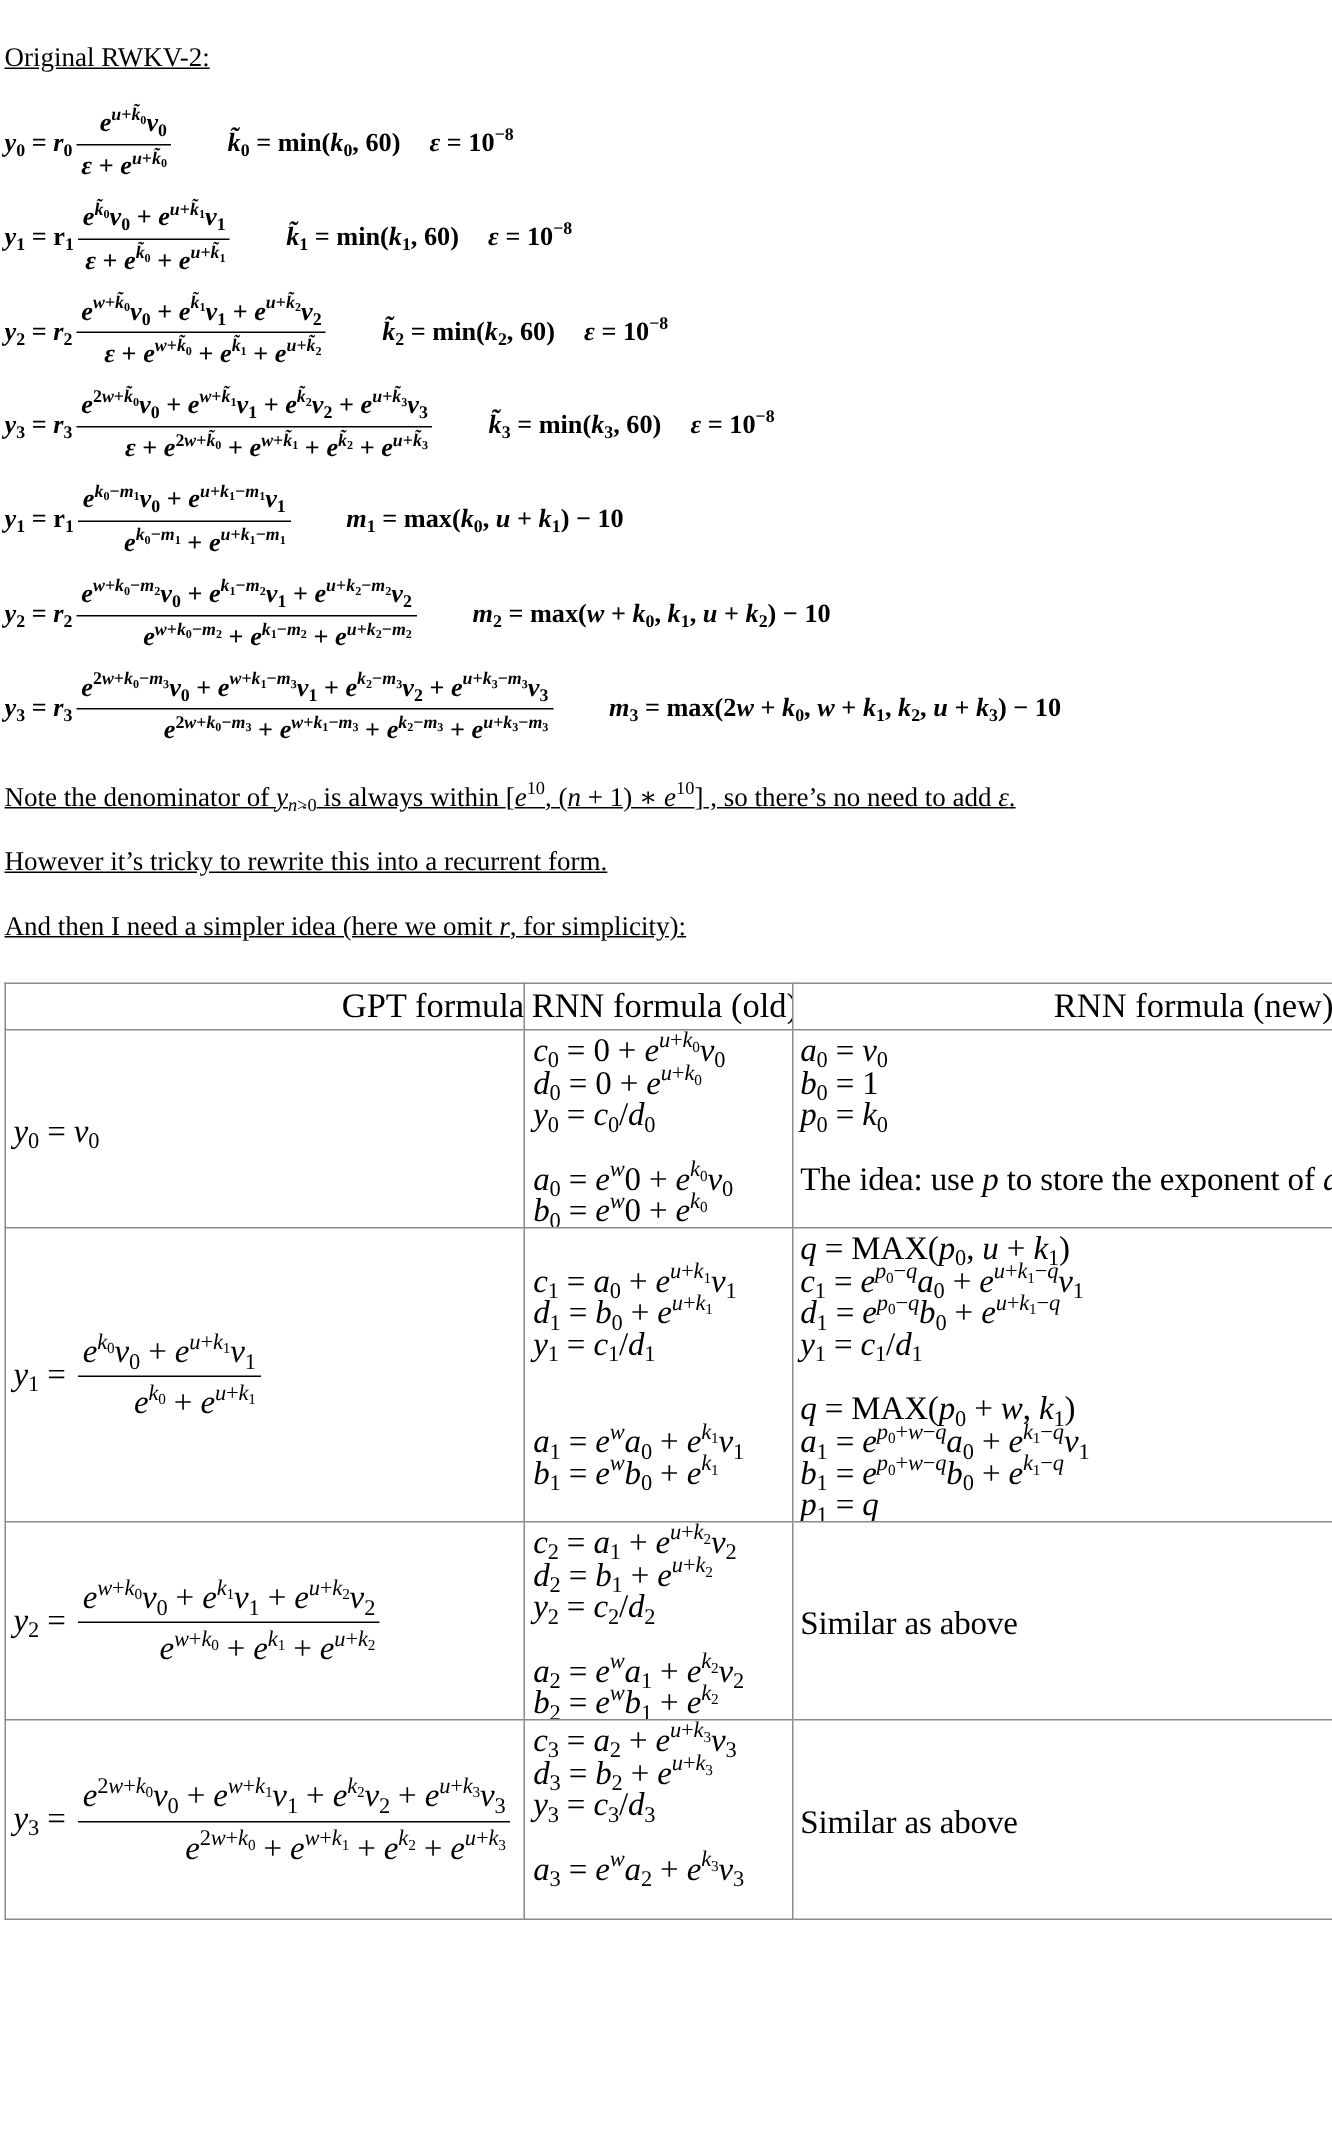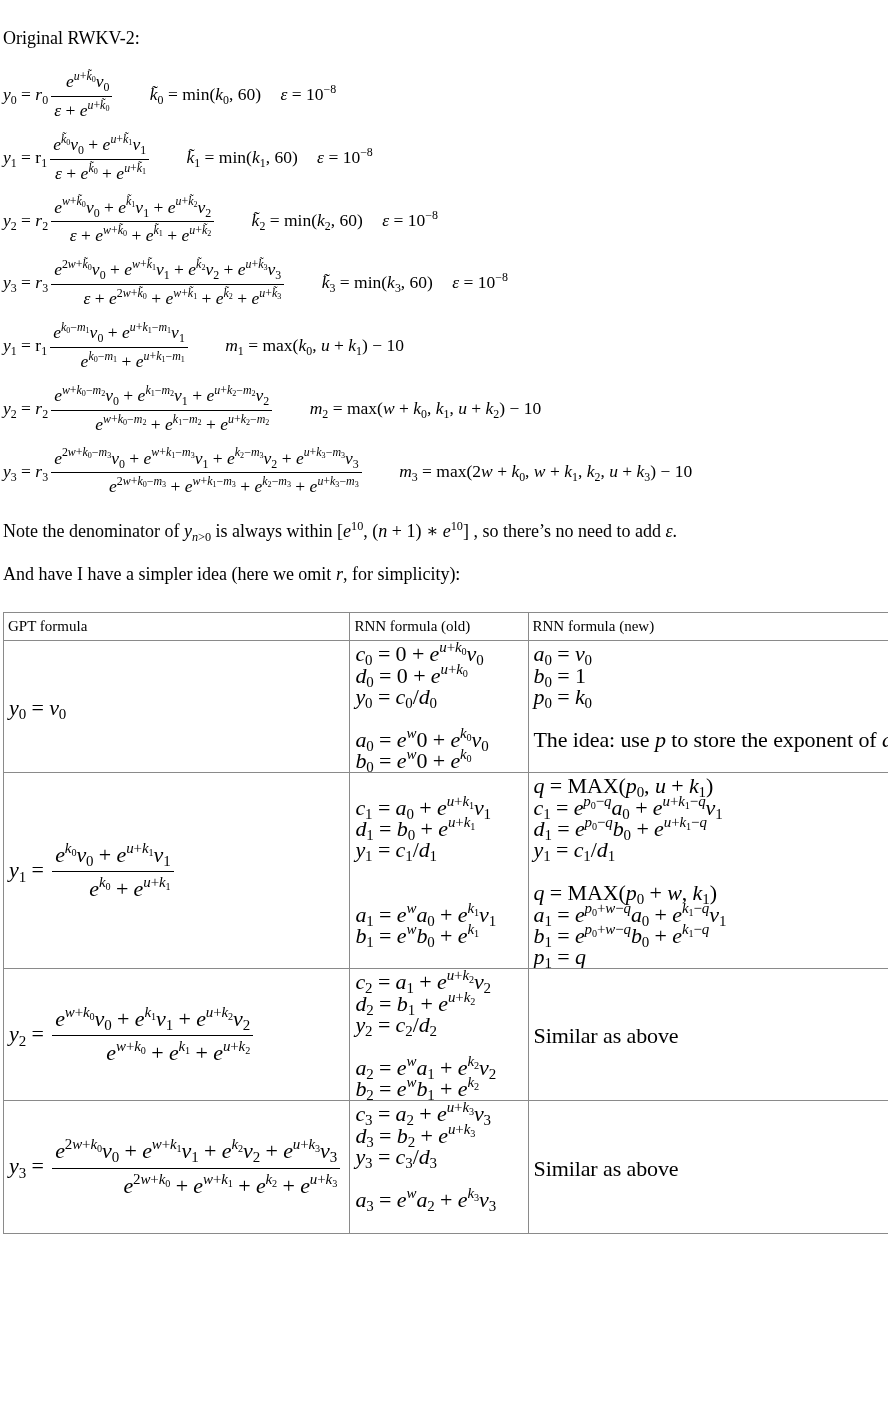--- a/index.html
+++ b/index.html
@@ -2,38 +2,38 @@
 <html><head>
 <meta charset="utf-8">
 <style>
   html,body{margin:0;padding:0;background:#fff;color:#000;}
   body{
     width:888px;height:1423px;overflow:hidden;
     font-family:"Liberation Serif","DejaVu Serif",serif;
     font-size:18px;
   }
   .doc{padding:6px 0 0 3px;}
-  .para{margin:21px 0;line-height:22px;white-space:nowrap;}
-  .dmath{margin:10px 0;font-size:17.5px;white-space:nowrap;}
+  .para{margin:21px 0;line-height:22px;white-space:nowrap;text-decoration:underline;}
+  .dmath{margin:10px 0;font-size:17.5px;white-space:nowrap;font-weight:bold;}
   .it{font-style:italic;}
   .up,.rm{font-style:normal;}
   .sup{font-size:68%;vertical-align:0.6em;line-height:0;}
   .sub{font-size:68%;vertical-align:-0.3em;line-height:0;}
   .frac{display:inline-block;vertical-align:middle;text-align:right;margin:0 3px;}
   .frac>.num{display:block;padding:1px 3px 3px;line-height:1.25;}
   .frac>.den{display:block;border-top:1.4px solid #000;padding:3px 3px 1px;line-height:1.25;}
   .qs{display:inline-block;width:30px;}
   .hs{display:inline-block;width:15px;}
   table.ftable{
     width:887px;border-collapse:collapse;table-layout:fixed;
     margin-top:27px;margin-left:0;
   }
   .ftable th,.ftable td{border:1px solid #8a8a8a;}
   .ftable th{
-    text-align:left;font-weight:normal;font-size:15px;
+    text-align:right;font-weight:normal;font-size:23px;
     padding:2px 0 2px 4px;height:23px;white-space:nowrap;overflow:hidden;
   }
   .ftable td{
     vertical-align:top;padding:2px 0 0 5px;font-size:22px;
     overflow:hidden;letter-spacing:-0.1px;
   }
   .ftable td.center{vertical-align:middle;}
   .mline{height:21.4px;line-height:21.4px;white-space:nowrap;}
   .nline{line-height:21.4px;white-space:nowrap;margin:20px 0;}
 </style>
@@ -44,21 +44,22 @@
   <div>
       <p class="para">Original RWKV-2:</p>
       <div class="dmath"><span class="it">y</span><span class="sub"><span class="up">0</span></span><span class="up"> = </span><span class="it">r</span><span class="sub"><span class="up">0</span></span><span class="frac"><span class="num"><span class="it">e</span><span class="sup"><span class="it">u</span><span class="up">+</span><span class="it">k̃</span><span class="sub"><span class="up">0</span></span></span><span class="it">v</span><span class="sub"><span class="up">0</span></span></span><span class="den"><span class="it">ε</span><span class="up"> + </span><span class="it">e</span><span class="sup"><span class="it">u</span><span class="up">+</span><span class="it">k̃</span><span class="sub"><span class="up">0</span></span></span></span></span><span class="qs"></span><span class="up"> </span><span class="it">k̃</span><span class="sub"><span class="up">0</span></span><span class="up"> = </span><span class="rm">min</span><span class="up">(</span><span class="it">k</span><span class="sub"><span class="up">0</span></span><span class="up">, 60)</span><span class="hs"></span><span class="up"> </span><span class="it">ε</span><span class="up"> = 10</span><span class="sup"><span class="up">−8</span></span></div>
       <div class="dmath"><span class="it">y</span><span class="sub"><span class="up">1</span></span><span class="up"> = </span><span class="rm">r</span><span class="sub"><span class="up">1</span></span><span class="frac"><span class="num"><span class="it">e</span><span class="sup"><span class="it">k̃</span><span class="sub"><span class="up">0</span></span></span><span class="it">v</span><span class="sub"><span class="up">0</span></span><span class="up"> + </span><span class="it">e</span><span class="sup"><span class="it">u</span><span class="up">+</span><span class="it">k̃</span><span class="sub"><span class="up">1</span></span></span><span class="it">v</span><span class="sub"><span class="up">1</span></span></span><span class="den"><span class="it">ε</span><span class="up"> + </span><span class="it">e</span><span class="sup"><span class="it">k̃</span><span class="sub"><span class="up">0</span></span></span><span class="up"> + </span><span class="it">e</span><span class="sup"><span class="it">u</span><span class="up">+</span><span class="it">k̃</span><span class="sub"><span class="up">1</span></span></span></span></span><span class="qs"></span><span class="up"> </span><span class="it">k̃</span><span class="sub"><span class="up">1</span></span><span class="up"> = </span><span class="rm">min</span><span class="up">(</span><span class="it">k</span><span class="sub"><span class="up">1</span></span><span class="up">, 60)</span><span class="hs"></span><span class="up"> </span><span class="it">ε</span><span class="up"> = 10</span><span class="sup"><span class="up">−8</span></span></div>
       <div class="dmath"><span class="it">y</span><span class="sub"><span class="up">2</span></span><span class="up"> = </span><span class="it">r</span><span class="sub"><span class="up">2</span></span><span class="frac"><span class="num"><span class="it">e</span><span class="sup"><span class="it">w</span><span class="up">+</span><span class="it">k̃</span><span class="sub"><span class="up">0</span></span></span><span class="it">v</span><span class="sub"><span class="up">0</span></span><span class="up"> + </span><span class="it">e</span><span class="sup"><span class="it">k̃</span><span class="sub"><span class="up">1</span></span></span><span class="it">v</span><span class="sub"><span class="up">1</span></span><span class="up"> + </span><span class="it">e</span><span class="sup"><span class="it">u</span><span class="up">+</span><span class="it">k̃</span><span class="sub"><span class="up">2</span></span></span><span class="it">v</span><span class="sub"><span class="up">2</span></span></span><span class="den"><span class="it">ε</span><span class="up"> + </span><span class="it">e</span><span class="sup"><span class="it">w</span><span class="up">+</span><span class="it">k̃</span><span class="sub"><span class="up">0</span></span></span><span class="up"> + </span><span class="it">e</span><span class="sup"><span class="it">k̃</span><span class="sub"><span class="up">1</span></span></span><span class="up"> + </span><span class="it">e</span><span class="sup"><span class="it">u</span><span class="up">+</span><span class="it">k̃</span><span class="sub"><span class="up">2</span></span></span></span></span><span class="qs"></span><span class="up"> </span><span class="it">k̃</span><span class="sub"><span class="up">2</span></span><span class="up"> = </span><span class="rm">min</span><span class="up">(</span><span class="it">k</span><span class="sub"><span class="up">2</span></span><span class="up">, 60)</span><span class="hs"></span><span class="up"> </span><span class="it">ε</span><span class="up"> = 10</span><span class="sup"><span class="up">−8</span></span></div>
       <div class="dmath"><span class="it">y</span><span class="sub"><span class="up">3</span></span><span class="up"> = </span><span class="it">r</span><span class="sub"><span class="up">3</span></span><span class="frac"><span class="num"><span class="it">e</span><span class="sup"><span class="up">2</span><span class="it">w</span><span class="up">+</span><span class="it">k̃</span><span class="sub"><span class="up">0</span></span></span><span class="it">v</span><span class="sub"><span class="up">0</span></span><span class="up"> + </span><span class="it">e</span><span class="sup"><span class="it">w</span><span class="up">+</span><span class="it">k̃</span><span class="sub"><span class="up">1</span></span></span><span class="it">v</span><span class="sub"><span class="up">1</span></span><span class="up"> + </span><span class="it">e</span><span class="sup"><span class="it">k̃</span><span class="sub"><span class="up">2</span></span></span><span class="it">v</span><span class="sub"><span class="up">2</span></span><span class="up"> + </span><span class="it">e</span><span class="sup"><span class="it">u</span><span class="up">+</span><span class="it">k̃</span><span class="sub"><span class="up">3</span></span></span><span class="it">v</span><span class="sub"><span class="up">3</span></span></span><span class="den"><span class="it">ε</span><span class="up"> + </span><span class="it">e</span><span class="sup"><span class="up">2</span><span class="it">w</span><span class="up">+</span><span class="it">k̃</span><span class="sub"><span class="up">0</span></span></span><span class="up"> + </span><span class="it">e</span><span class="sup"><span class="it">w</span><span class="up">+</span><span class="it">k̃</span><span class="sub"><span class="up">1</span></span></span><span class="up"> + </span><span class="it">e</span><span class="sup"><span class="it">k̃</span><span class="sub"><span class="up">2</span></span></span><span class="up"> + </span><span class="it">e</span><span class="sup"><span class="it">u</span><span class="up">+</span><span class="it">k̃</span><span class="sub"><span class="up">3</span></span></span></span></span><span class="qs"></span><span class="up"> </span><span class="it">k̃</span><span class="sub"><span class="up">3</span></span><span class="up"> = </span><span class="rm">min</span><span class="up">(</span><span class="it">k</span><span class="sub"><span class="up">3</span></span><span class="up">, 60)</span><span class="hs"></span><span class="up"> </span><span class="it">ε</span><span class="up"> = 10</span><span class="sup"><span class="up">−8</span></span></div>
       <div class="dmath"><span class="it">y</span><span class="sub"><span class="up">1</span></span><span class="up"> = </span><span class="rm">r</span><span class="sub"><span class="up">1</span></span><span class="frac"><span class="num"><span class="it">e</span><span class="sup"><span class="it">k</span><span class="sub"><span class="up">0</span></span><span class="up">−</span><span class="it">m</span><span class="sub"><span class="up">1</span></span></span><span class="it">v</span><span class="sub"><span class="up">0</span></span><span class="up"> + </span><span class="it">e</span><span class="sup"><span class="it">u</span><span class="up">+</span><span class="it">k</span><span class="sub"><span class="up">1</span></span><span class="up">−</span><span class="it">m</span><span class="sub"><span class="up">1</span></span></span><span class="it">v</span><span class="sub"><span class="up">1</span></span></span><span class="den"><span class="it">e</span><span class="sup"><span class="it">k</span><span class="sub"><span class="up">0</span></span><span class="up">−</span><span class="it">m</span><span class="sub"><span class="up">1</span></span></span><span class="up"> + </span><span class="it">e</span><span class="sup"><span class="it">u</span><span class="up">+</span><span class="it">k</span><span class="sub"><span class="up">1</span></span><span class="up">−</span><span class="it">m</span><span class="sub"><span class="up">1</span></span></span></span></span><span class="qs"></span><span class="up"> </span><span class="it">m</span><span class="sub"><span class="up">1</span></span><span class="up"> = </span><span class="rm">max</span><span class="up">(</span><span class="it">k</span><span class="sub"><span class="up">0</span></span><span class="up">, </span><span class="it">u</span><span class="up"> + </span><span class="it">k</span><span class="sub"><span class="up">1</span></span><span class="up">) − 10</span></div>
       <div class="dmath"><span class="it">y</span><span class="sub"><span class="up">2</span></span><span class="up"> = </span><span class="it">r</span><span class="sub"><span class="up">2</span></span><span class="frac"><span class="num"><span class="it">e</span><span class="sup"><span class="it">w</span><span class="up">+</span><span class="it">k</span><span class="sub"><span class="up">0</span></span><span class="up">−</span><span class="it">m</span><span class="sub"><span class="up">2</span></span></span><span class="it">v</span><span class="sub"><span class="up">0</span></span><span class="up"> + </span><span class="it">e</span><span class="sup"><span class="it">k</span><span class="sub"><span class="up">1</span></span><span class="up">−</span><span class="it">m</span><span class="sub"><span class="up">2</span></span></span><span class="it">v</span><span class="sub"><span class="up">1</span></span><span class="up"> + </span><span class="it">e</span><span class="sup"><span class="it">u</span><span class="up">+</span><span class="it">k</span><span class="sub"><span class="up">2</span></span><span class="up">−</span><span class="it">m</span><span class="sub"><span class="up">2</span></span></span><span class="it">v</span><span class="sub"><span class="up">2</span></span></span><span class="den"><span class="it">e</span><span class="sup"><span class="it">w</span><span class="up">+</span><span class="it">k</span><span class="sub"><span class="up">0</span></span><span class="up">−</span><span class="it">m</span><span class="sub"><span class="up">2</span></span></span><span class="up"> + </span><span class="it">e</span><span class="sup"><span class="it">k</span><span class="sub"><span class="up">1</span></span><span class="up">−</span><span class="it">m</span><span class="sub"><span class="up">2</span></span></span><span class="up"> + </span><span class="it">e</span><span class="sup"><span class="it">u</span><span class="up">+</span><span class="it">k</span><span class="sub"><span class="up">2</span></span><span class="up">−</span><span class="it">m</span><span class="sub"><span class="up">2</span></span></span></span></span><span class="qs"></span><span class="up"> </span><span class="it">m</span><span class="sub"><span class="up">2</span></span><span class="up"> = </span><span class="rm">max</span><span class="up">(</span><span class="it">w</span><span class="up"> + </span><span class="it">k</span><span class="sub"><span class="up">0</span></span><span class="up">, </span><span class="it">k</span><span class="sub"><span class="up">1</span></span><span class="up">, </span><span class="it">u</span><span class="up"> + </span><span class="it">k</span><span class="sub"><span class="up">2</span></span><span class="up">) − 10</span></div>
       <div class="dmath"><span class="it">y</span><span class="sub"><span class="up">3</span></span><span class="up"> = </span><span class="it">r</span><span class="sub"><span class="up">3</span></span><span class="frac"><span class="num"><span class="it">e</span><span class="sup"><span class="up">2</span><span class="it">w</span><span class="up">+</span><span class="it">k</span><span class="sub"><span class="up">0</span></span><span class="up">−</span><span class="it">m</span><span class="sub"><span class="up">3</span></span></span><span class="it">v</span><span class="sub"><span class="up">0</span></span><span class="up"> + </span><span class="it">e</span><span class="sup"><span class="it">w</span><span class="up">+</span><span class="it">k</span><span class="sub"><span class="up">1</span></span><span class="up">−</span><span class="it">m</span><span class="sub"><span class="up">3</span></span></span><span class="it">v</span><span class="sub"><span class="up">1</span></span><span class="up"> + </span><span class="it">e</span><span class="sup"><span class="it">k</span><span class="sub"><span class="up">2</span></span><span class="up">−</span><span class="it">m</span><span class="sub"><span class="up">3</span></span></span><span class="it">v</span><span class="sub"><span class="up">2</span></span><span class="up"> + </span><span class="it">e</span><span class="sup"><span class="it">u</span><span class="up">+</span><span class="it">k</span><span class="sub"><span class="up">3</span></span><span class="up">−</span><span class="it">m</span><span class="sub"><span class="up">3</span></span></span><span class="it">v</span><span class="sub"><span class="up">3</span></span></span><span class="den"><span class="it">e</span><span class="sup"><span class="up">2</span><span class="it">w</span><span class="up">+</span><span class="it">k</span><span class="sub"><span class="up">0</span></span><span class="up">−</span><span class="it">m</span><span class="sub"><span class="up">3</span></span></span><span class="up"> + </span><span class="it">e</span><span class="sup"><span class="it">w</span><span class="up">+</span><span class="it">k</span><span class="sub"><span class="up">1</span></span><span class="up">−</span><span class="it">m</span><span class="sub"><span class="up">3</span></span></span><span class="up"> + </span><span class="it">e</span><span class="sup"><span class="it">k</span><span class="sub"><span class="up">2</span></span><span class="up">−</span><span class="it">m</span><span class="sub"><span class="up">3</span></span></span><span class="up"> + </span><span class="it">e</span><span class="sup"><span class="it">u</span><span class="up">+</span><span class="it">k</span><span class="sub"><span class="up">3</span></span><span class="up">−</span><span class="it">m</span><span class="sub"><span class="up">3</span></span></span></span></span><span class="qs"></span><span class="up"> </span><span class="it">m</span><span class="sub"><span class="up">3</span></span><span class="up"> = </span><span class="rm">max</span><span class="up">(2</span><span class="it">w</span><span class="up"> + </span><span class="it">k</span><span class="sub"><span class="up">0</span></span><span class="up">, </span><span class="it">w</span><span class="up"> + </span><span class="it">k</span><span class="sub"><span class="up">1</span></span><span class="up">, </span><span class="it">k</span><span class="sub"><span class="up">2</span></span><span class="up">, </span><span class="it">u</span><span class="up"> + </span><span class="it">k</span><span class="sub"><span class="up">3</span></span><span class="up">) − 10</span></div>
       <p class="para"><span class="rm">Note the denominator of </span><span class="it">y</span><span class="sub"><span class="it">n</span><span class="up">&gt;0</span></span><span class="rm"> is always within </span><span class="up">[</span><span class="it">e</span><span class="sup"><span class="up">10</span></span><span class="up">, (</span><span class="it">n</span><span class="up"> + 1) ∗ </span><span class="it">e</span><span class="sup"><span class="up">10</span></span><span class="up">]</span><span class="rm"> , so there’s no need to add </span><span class="it">ε</span><span class="rm">.</span></p>
-      <p class="para"><span class="rm">And have I have a simpler idea (here we omit </span><span class="it">r</span><span class="rm">, for simplicity):</span></p>
+      <p class="para">However it’s tricky to rewrite this into a recurrent form.</p>
+      <p class="para"><span class="rm">And then I need a simpler idea (here we omit </span><span class="it">r</span><span class="rm">, for simplicity):</span></p>
     </div>
   <table class="ftable">
     <colgroup>
         <col style="width: 39.1%;">
         <col style="width: 20.1%;">
         <col style="width: 40.8%;">
       </colgroup>
     <thead>
         <tr>
           <th>GPT formula</th>

